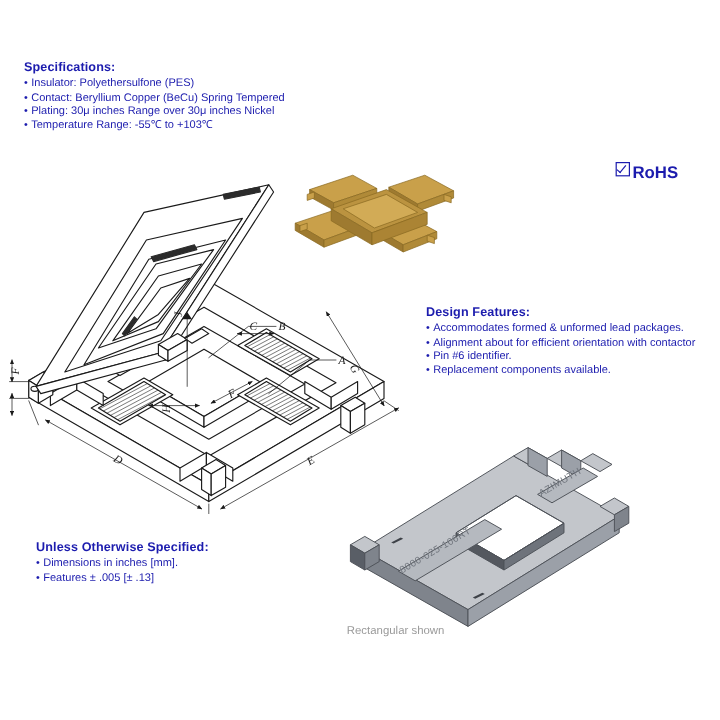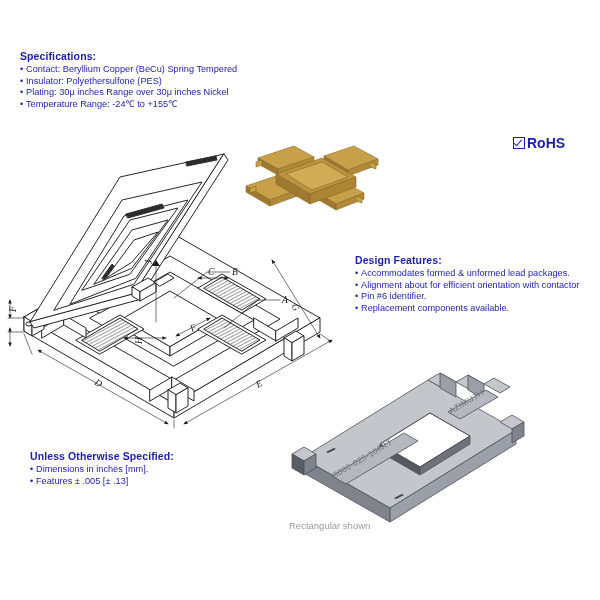--- a/index.html
+++ b/index.html
@@ -47,21 +47,20 @@
   #specs-block { left: 20px; top: 50px; }
   #design-block { left: 355px; top: 254px; }
   #unless-block { left: 30px; top: 450px; }
 
   
   #rohs-badge {
     position: absolute;
     left: 513px;
     top: 135px;
     display: flex;
-    align-items: center;
     gap: 1px;
     color: #1c1cae;
     font-weight: bold;
     font-size: 14px;
   }
   #rohs-badge .chk {
     width: 10px; height: 10px;
     border: 1.4px solid #1c1cae;
     position: relative;
     display: inline-block;
@@ -96,24 +95,24 @@
 
   .figure svg { display: block; width: 100%; height: 100%; overflow: visible; }
 </style>
 </head>
 <body>
 
 <div class="page">
 
   <div class="txt-block" id="specs-block">
     <div class="blk-head">Specifications:</div>
+    <div class="blk-line"><span class="bullet">•</span><span>Insulator: Polyethersulfone (PES)</span></div>
     <div class="blk-line"><span class="bullet">•</span><span>Contact: Beryllium Copper (BeCu) Spring Tempered</span></div>
-    <div class="blk-line"><span class="bullet">•</span><span>Insulator: Polyethersulfone (PES)</span></div>
     <div class="blk-line"><span class="bullet">•</span><span>Plating: 30μ inches Range over 30μ inches Nickel</span></div>
-    <div class="blk-line"><span class="bullet">•</span><span>Temperature Range: -24℃ to +155℃</span></div>
+    <div class="blk-line"><span class="bullet">•</span><span>Temperature Range: -55℃ to +103℃</span></div>
   </div>
 
   <div class="txt-block" id="design-block">
     <div class="blk-head">Design  Features:</div>
     <div class="blk-line"><span class="bullet">•</span><span>Accommodates formed &amp; unformed lead packages.</span></div>
     <div class="blk-line"><span class="bullet">•</span><span>Alignment about for efficient orientation with contactor</span></div>
     <div class="blk-line"><span class="bullet">•</span><span>Pin #6 identifier.</span></div>
     <div class="blk-line"><span class="bullet">•</span><span>Replacement components available.</span></div>
   </div>
 

